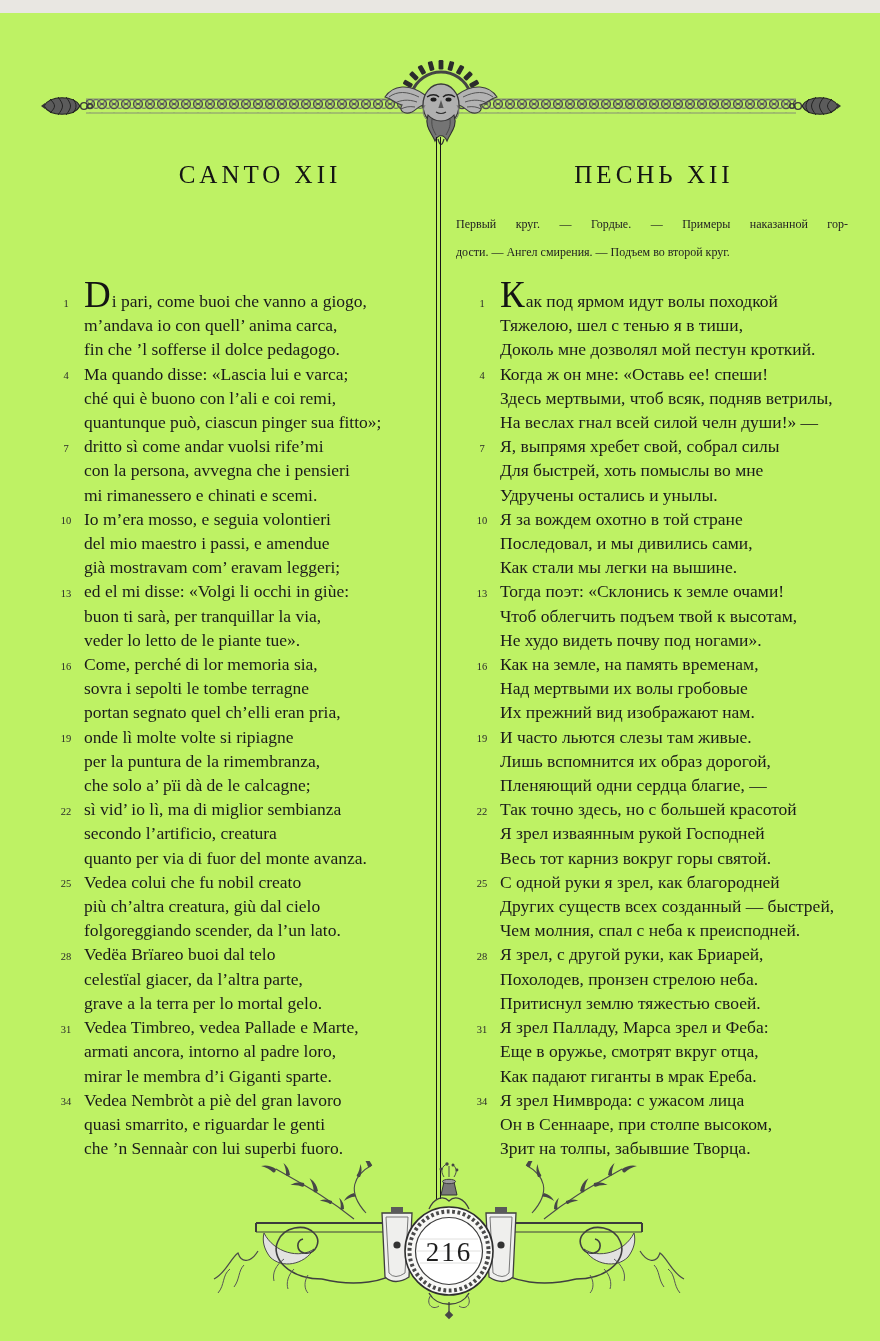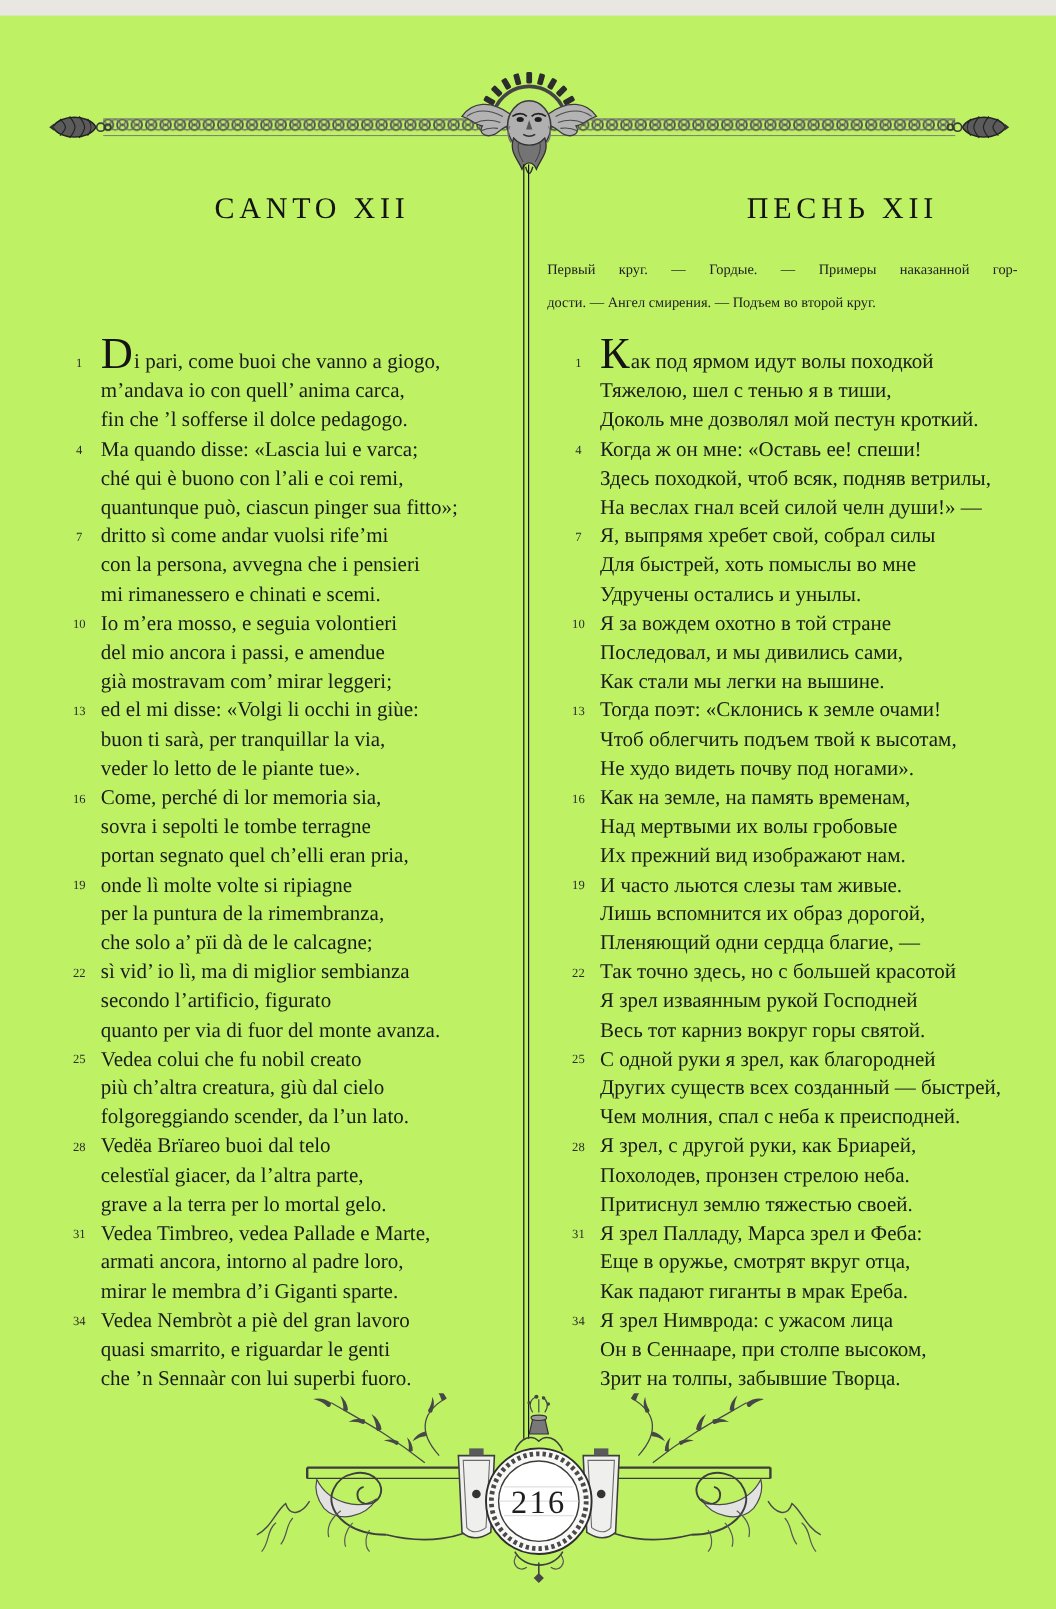--- a/index.html
+++ b/index.html
@@ -14,21 +14,21 @@
     text-decoration:underline;
   }
   
   .title{
     position:absolute;top:148px;
     font-size:25px;letter-spacing:4px;
     color:#141414;text-align:center;
     white-space:nowrap;
   }
   .title-left{left:84px;width:352px;}
-  .title-right{left:528px;width:348px;}
+  .title-right{left:480px;width:348px;}
   
   .argument{
     position:absolute;left:456px;top:198px;width:392px;
     font-size:12px;line-height:27.5px;color:#222;
   }
   .argument .j{text-align:justify;text-align-last:justify;}
   
   .divider{
     position:absolute;left:436px;top:124px;height:1062px;width:5px;
     border-left:1.7px solid #151515;border-right:1.7px solid #151515;
@@ -151,23 +151,23 @@
       <div class="vl"><span>quantunque può, ciascun pinger sua fitto»;</span></div>
 
       <div class="vl"><span class="lnum">7</span><span>dritto sì come andar vuolsi rife’mi</span></div>
 
       <div class="vl"><span>con la persona, avvegna che i pensieri</span></div>
 
       <div class="vl"><span>mi rimanessero e chinati e scemi.</span></div>
 
       <div class="vl"><span class="lnum">10</span><span>Io m’era mosso, e seguia volontieri</span></div>
 
-      <div class="vl"><span>del mio ancora i passi, e amendue</span></div>
-
-      <div class="vl"><span>già mostravam com’ mirar leggeri;</span></div>
+      <div class="vl"><span>del mio maestro i passi, e amendue</span></div>
+
+      <div class="vl"><span>già mostravam com’ eravam leggeri;</span></div>
 
       <div class="vl"><span class="lnum">13</span><span>ed el mi disse: «Volgi li occhi in giùe:</span></div>
 
       <div class="vl"><span>buon ti sarà, per tranquillar la via,</span></div>
 
       <div class="vl"><span>veder lo letto de le piante tue».</span></div>
 
       <div class="vl"><span class="lnum">16</span><span>Come, perché di lor memoria sia,</span></div>
 
       <div class="vl"><span>sovra i sepolti le tombe terragne</span></div>
@@ -175,21 +175,21 @@
       <div class="vl"><span>portan segnato quel ch’elli eran pria,</span></div>
 
       <div class="vl"><span class="lnum">19</span><span>onde lì molte volte si ripiagne</span></div>
 
       <div class="vl"><span>per la puntura de la rimembranza,</span></div>
 
       <div class="vl"><span>che solo a’ pïi dà de le calcagne;</span></div>
 
       <div class="vl"><span class="lnum">22</span><span>sì vid’ io lì, ma di miglior sembianza</span></div>
 
-      <div class="vl"><span>secondo l’artificio, figurato</span></div>
+      <div class="vl"><span>secondo l’artificio, creatura</span></div>
 
       <div class="vl"><span>quanto per via di fuor del monte avanza.</span></div>
 
       <div class="vl"><span class="lnum">25</span><span>Vedea colui che fu nobil creato</span></div>
 
       <div class="vl"><span>più ch’altra creatura, giù dal cielo</span></div>
 
       <div class="vl"><span>folgoreggiando scender, da l’un lato.</span></div>
 
       <div class="vl"><span class="lnum">28</span><span>Vedëa Brïareo buoi dal telo</span></div>
@@ -214,21 +214,21 @@
   <div class="col col-ru">
 
       <div class="vl"><span class="lnum">1</span><span class="cap">К</span><span>ак под ярмом идут волы походкой</span></div>
 
       <div class="vl"><span>Тяжелою, шел с тенью я в тиши,</span></div>
 
       <div class="vl"><span>Доколь мне дозволял мой пестун кроткий.</span></div>
 
       <div class="vl"><span class="lnum">4</span><span>Когда ж он мне: «Оставь ее! спеши!</span></div>
 
-      <div class="vl"><span>Здесь походкой, чтоб всяк, подняв ветрилы,</span></div>
+      <div class="vl"><span>Здесь мертвыми, чтоб всяк, подняв ветрилы,</span></div>
 
       <div class="vl"><span>На веслах гнал всей силой челн души!» —</span></div>
 
       <div class="vl"><span class="lnum">7</span><span>Я, выпрямя хребет свой, собрал силы</span></div>
 
       <div class="vl"><span>Для быстрей, хоть помыслы во мне</span></div>
 
       <div class="vl"><span>Удручены остались и унылы.</span></div>
 
       <div class="vl"><span class="lnum">10</span><span>Я за вождем охотно в той стране</span></div>

